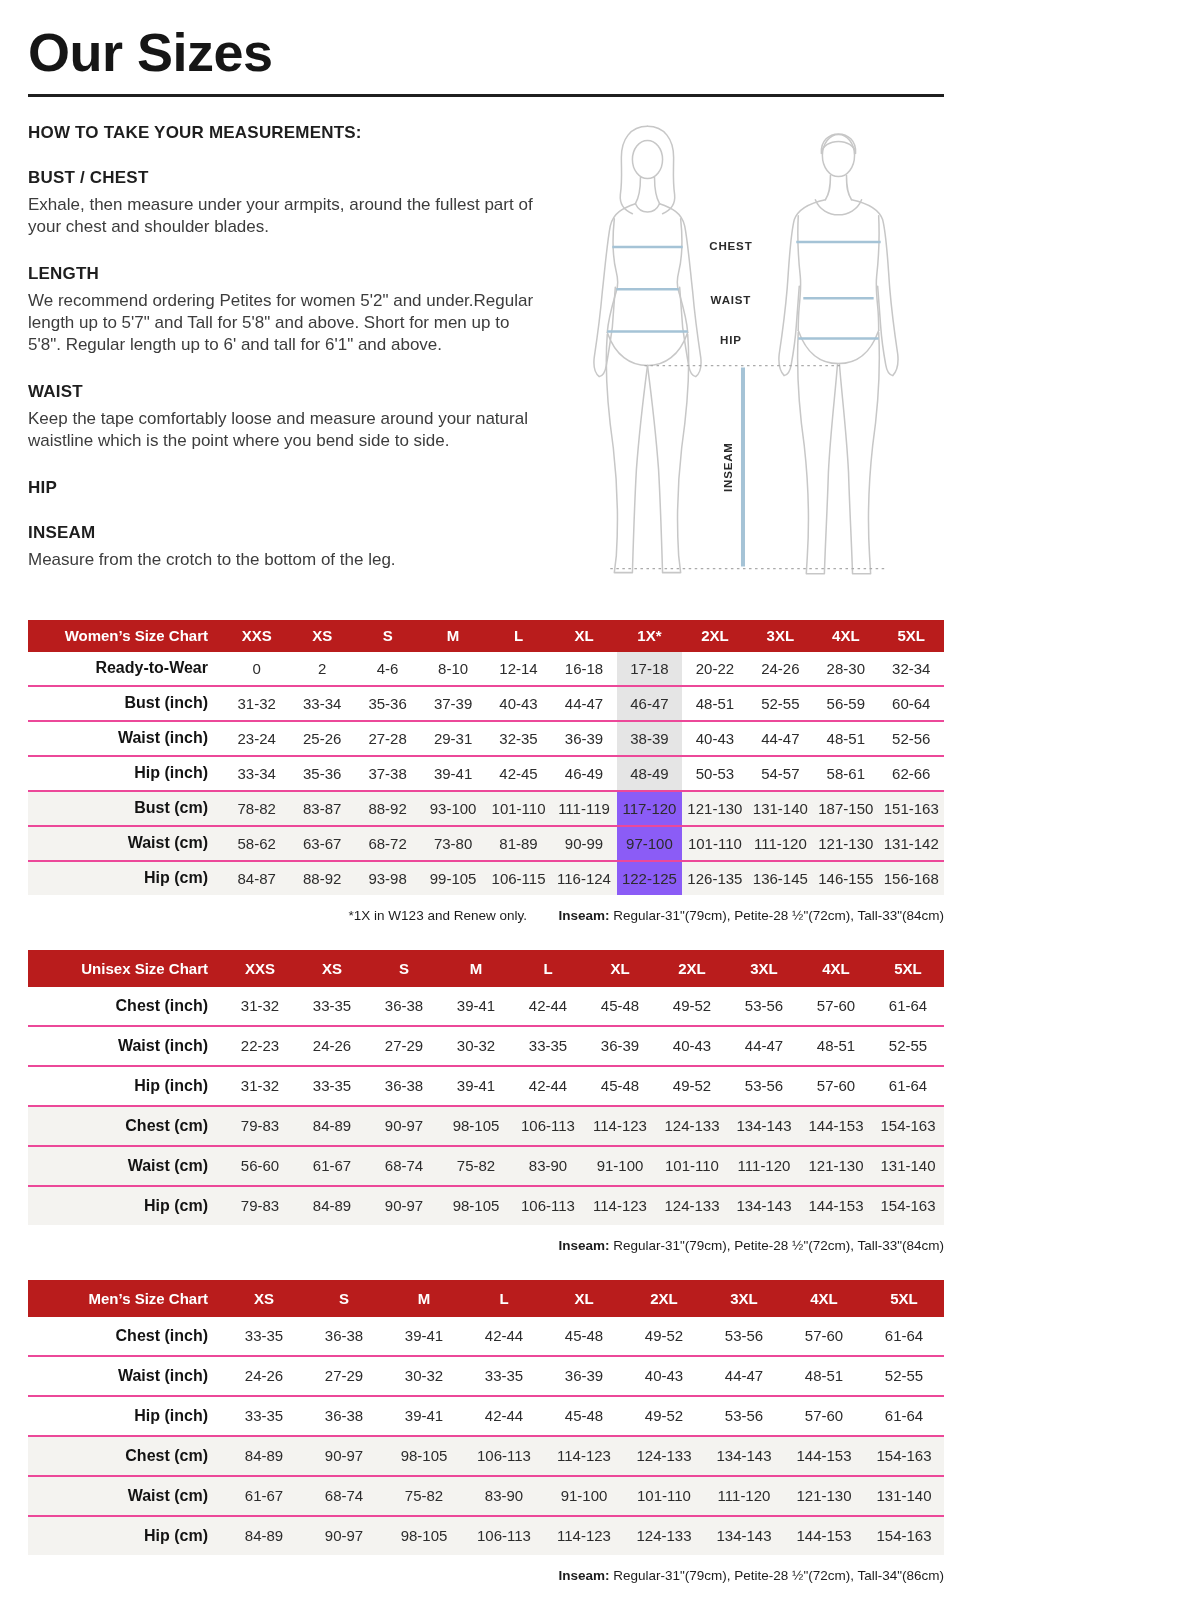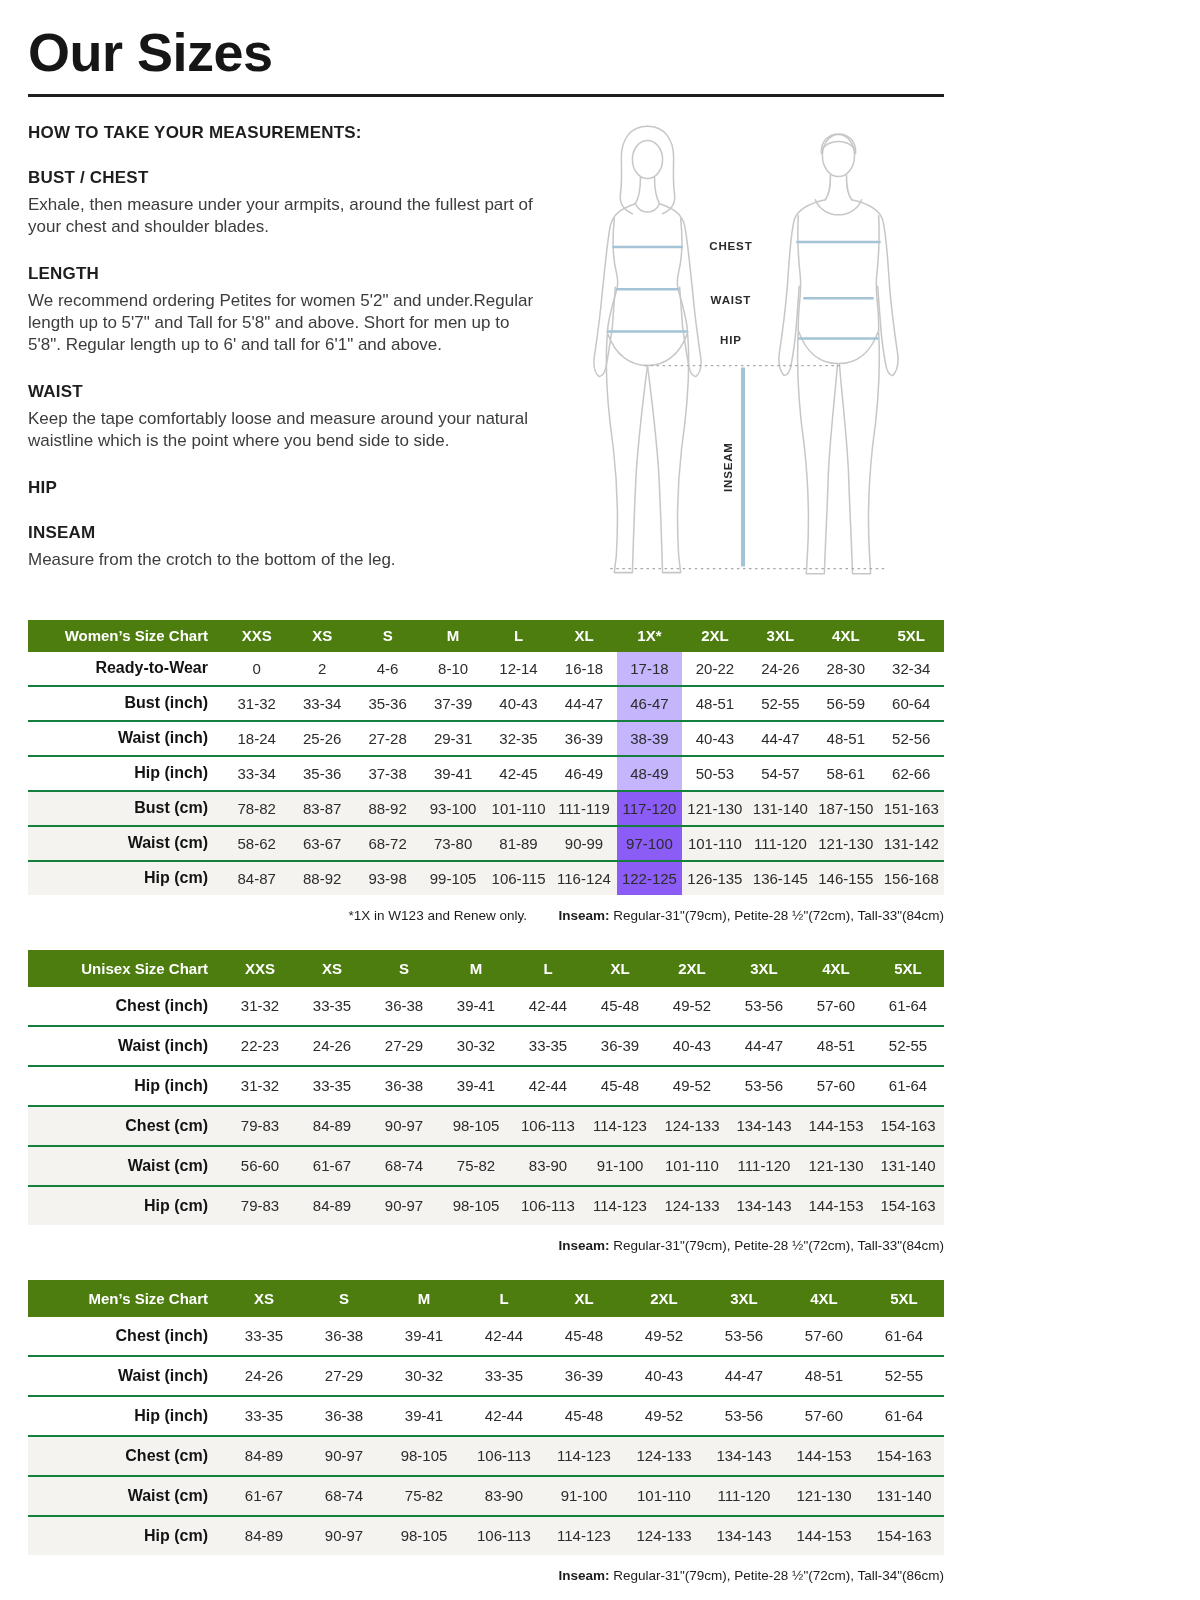--- a/index.html
+++ b/index.html
@@ -21,26 +21,26 @@
   .m-line { stroke:#a5c3d6; stroke-width:2.5; }
   .inseam-line { stroke:#a5c3d6; stroke-width:4; }
   .dot-line { stroke:#aaaaaa; stroke-width:1.2; stroke-dasharray:2.5 3.5; }
   .diag-label { font-family:"Liberation Sans",sans-serif; font-size:11.5px; font-weight:bold; fill:#2b2b2b; letter-spacing:0.8px; }
 
   .tables-root { margin-top:10px; }
   .table-block { margin-top:25px; }
   table.size-table { width:100%; border-collapse:collapse; table-layout:fixed; }
   .size-table th, .size-table td { text-align:center; font-size:15px; color:#2c2c2c; padding:10px 4px; }
   table.compact th, table.compact td { padding:7.5px 4px; }
-  .size-table thead th { background:#4d7c0f; color:#ffffff; font-weight:bold; }
+  .size-table thead th { background:#b91c1c; color:#ffffff; font-weight:bold; }
   .size-table .label-col { width:196px; text-align:right; padding-right:16px; }
   .size-table td.row-label { font-weight:bold; font-size:16px; color:#131313; }
-  .size-table tbody tr + tr { border-top:2px solid #15803d; }
+  .size-table tbody tr + tr { border-top:2px solid #ec4899; }
   tr.row-shaded { background:#f4f3f0; }
-  td.col-highlight { background:#c4b5fd; }
+  td.col-highlight { background:#e5e5e5; }
   tr.row-shaded td.col-highlight { background:#8b5cf6; }
 
   .footnotes { display:flex; align-items:baseline; margin-top:13px; font-size:13.5px; color:#1c1c1c; min-height:17px; }
   .fn-left { margin-left:35%; }
   .fn-right { margin-left:auto; }
   .fn-right b { font-weight:bold; }
 </style>
 </head>
 <body>
 
@@ -173,21 +173,21 @@
               <td>40-43</td>
               <td>44-47</td>
               <td class="col-highlight">46-47</td>
               <td>48-51</td>
               <td>52-55</td>
               <td>56-59</td>
               <td>60-64</td>
             </tr>
             <tr>
               <td class="label-col row-label">Waist (inch)</td>
-              <td>18-24</td>
+              <td>23-24</td>
               <td>25-26</td>
               <td>27-28</td>
               <td>29-31</td>
               <td>32-35</td>
               <td>36-39</td>
               <td class="col-highlight">38-39</td>
               <td>40-43</td>
               <td>44-47</td>
               <td>48-51</td>
               <td>52-56</td>

